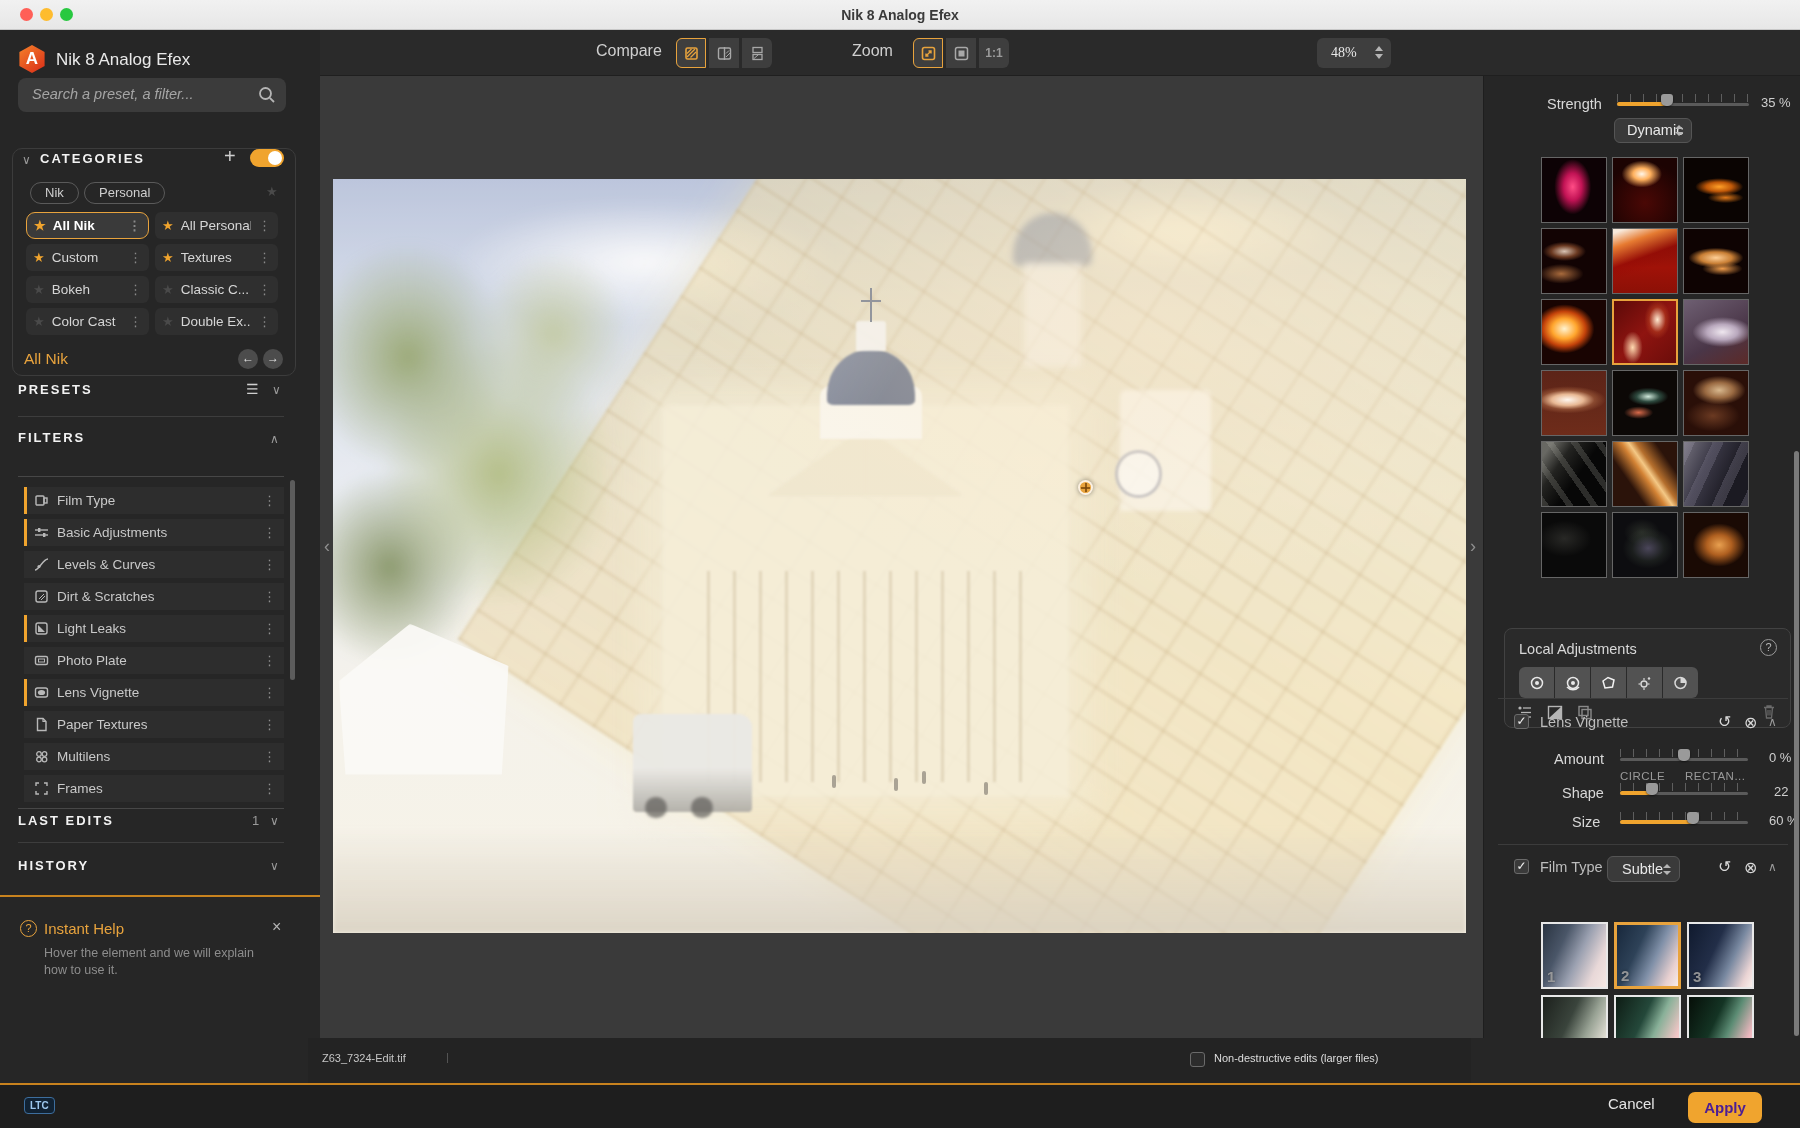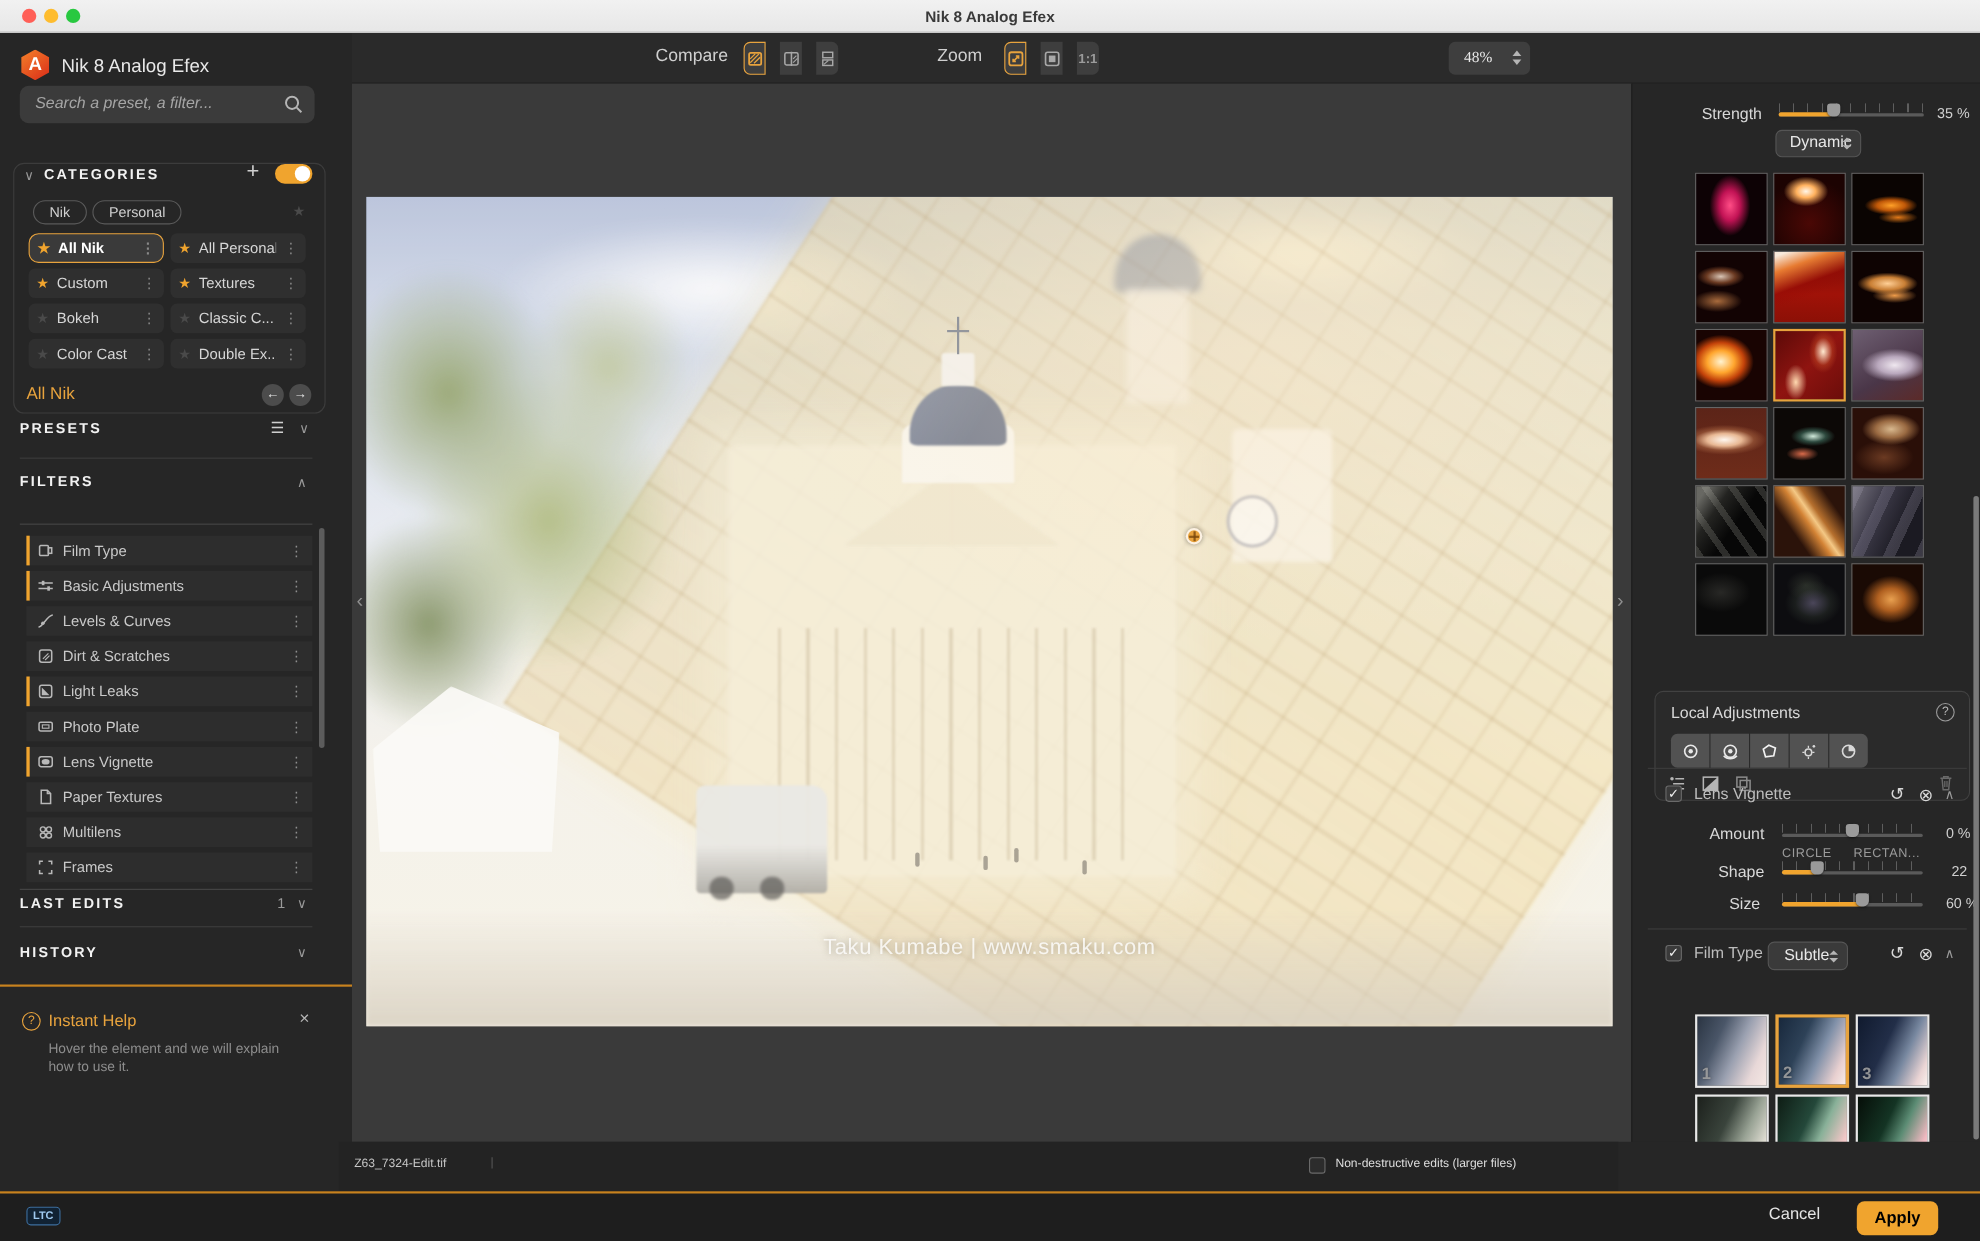--- a/index.html
+++ b/index.html
@@ -48,21 +48,21 @@
 
   #instant-divider { left:0; top:865px; width:320px; height:2px; background:#c8821e; }
   #ih-q { left:20px; top:890px; width:17px; height:17px; border:1.5px solid #e8a33d; border-radius:50%; color:#e8a33d; font-size:11px; text-align:center; line-height:15px; }
   #ih-title { left:44px; top:890px; color:#e8a33d; font-size:15px; }
   #ih-close { left:272px; top:888px; color:#b5b5b5; font-size:16px; }
   #ih-body { left:44px; top:915px; width:220px; color:#8d8d8d; font-size:12.5px; line-height:1.35; }
 
   
   #toolbar { left:320px; top:30px; width:1480px; height:46px; background:#2a2a2a; border-bottom:1px solid #1f1f1f; }
   .tb-label { color:#cfcfcf; font-size:16px; top:12px; }
-  .tb-btn { width:20px; height:30px; background:#3e3e3e; border-radius:6px; display:flex; align-items:center; justify-content:center; top:8px; }
+  .tb-btn { width:30px; height:30px; background:#3e3e3e; border-radius:6px; display:flex; align-items:center; justify-content:center; top:8px; }
   .tb-btn.first { border-radius:6px 0 0 6px; } .tb-btn.mid { border-radius:0; } .tb-btn.last { border-radius:0 6px 6px 0; }
   .tb-btn.on { outline:1px solid #e8a33d; outline-offset:-1px; }
   .oneone { color:#9b9b9b; font-size:12px; font-weight:bold; }
   #zoom-dd { left:997px; top:8px; width:74px; height:30px; background:#3e3e3e; border-radius:6px; color:#e8e8e8; font-size:14px; }
   #zoom-dd .val { left:14px; top:7px;font-family:Liberation Serif, serif; }
   .stepper { right:7px; top:8px; width:9px; }
   .stepper .up { width:0;height:0;border-left:4.5px solid transparent;border-right:4.5px solid transparent;border-bottom:5px solid #b5b5b5; margin-bottom:3px; }
   .stepper .dn { width:0;height:0;border-left:4.5px solid transparent;border-right:4.5px solid transparent;border-top:5px solid #b5b5b5; }
 
   
@@ -142,21 +142,21 @@
   .ft-thumb.sel { border:3px solid #e8a33d; }
   .ft-num { position:absolute; left:4px; bottom:2px; color:rgba(160,160,160,.9); font-weight:bold; font-size:15px; text-shadow:0 0 3px rgba(0,0,0,.4); }
   #vary-strip { left:1483px; top:1038px; width:317px; height:45px; background:#232323; }
   #vary-btn { left:70px; top:8px; width:68px; height:29px; background:#cfcfcf; border-radius:6px; color:#2a2a2a; font-size:14px; display:flex; align-items:center; justify-content:center; gap:5px; }
   #savepreset-btn { left:156px; top:8px; width:118px; height:29px; background:#f0a42e; border-radius:6px; color:#2a2a2a; font-size:14px; font-weight:bold; text-align:center; line-height:29px; }
 
   
   #footer { left:0; top:1083px; width:1800px; height:45px; background:#1e1e1e; border-top:2px solid #c8821e; }
   #ltc { left:24px; top:12px; padding:2px 5px; background:#123; border:1px solid #3d6e9e; border-radius:4px; color:#9ec8ee; font-size:10px; font-weight:bold; }
   #cancel-btn { left:1608px; top:10px; color:#e5e5e5; font-size:15px; }
-  #apply-btn { left:1688px; top:7px; width:74px; height:31px; background:#f0a42e; border-radius:7px; color:#000000; font-size:15px; font-weight:bold; text-align:center; line-height:31px; }
+  #apply-btn { left:1688px; top:7px; width:74px; height:31px; background:#f0a42e; border-radius:7px; color:#4c1d95; font-size:15px; font-weight:bold; text-align:center; line-height:31px; }
 
   svg { display:block; }
 </style>
 </head>
 <body>
 
 <div id="stage">
 
   <div id="titlebar" class="abs">
     <div class="tl abs" style="left:20px;background:#ff5f57"></div>
@@ -452,21 +452,20 @@
     <div class="pl" id="p-clock"></div>
     <div class="pl" id="p-trees"></div>
     <div class="pl" id="p-tent"></div>
     <div class="pl" id="p-truck"></div>
     <div class="pl person" style="left:44%;top:79%"></div>
     <div class="pl person" style="left:49.5%;top:79.5%"></div>
     <div class="pl person" style="left:52%;top:78.5%"></div>
     <div class="pl person" style="left:57.5%;top:80%"></div>
     <div class="pl" id="p-ground"></div>
     <div class="pl" id="p-wash"></div>
-    <div class="pl" id="watermark">Taku Kumabe | www.smaku.com</div>
     <div class="pl" id="control-point"></div>
   </div>
 
   <div id="statusbar" class="abs">
     <span class="abs" style="left:14px;top:14px;color:#c6c6c6">Z63_7324-Edit.tif</span>
     <span class="sep abs" style="left:138px;top:13px">|</span>
     <div class="checkbox abs" style="left:882px;top:14px"></div>
     <span class="abs" style="left:906px;top:14px;color:#dedede">Non-destructive edits (larger files)</span>
   </div>
 

